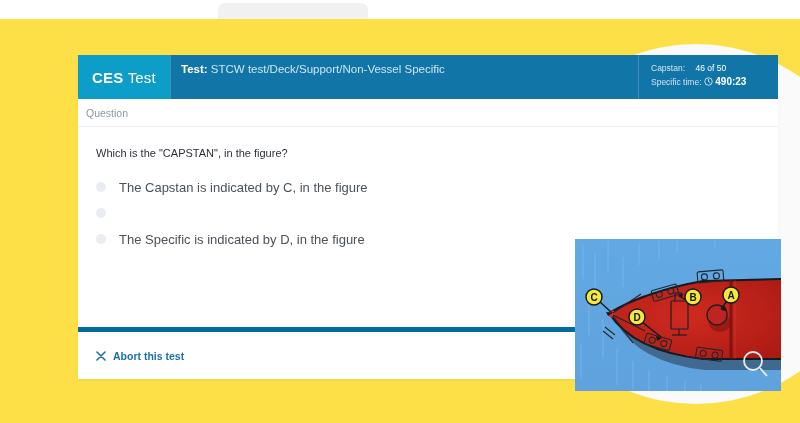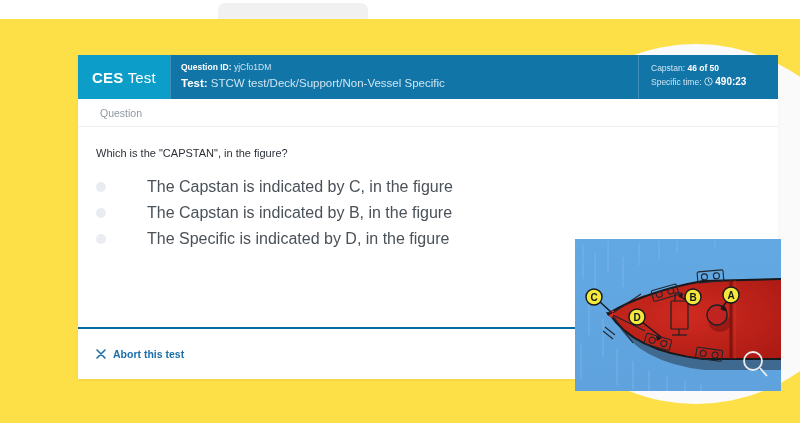--- a/index.html
+++ b/index.html
@@ -89,31 +89,31 @@
     flex: 0 0 140px;
     padding: 6px 0 0 12px;
     border-left: 1px solid #3d8fba;
     white-space: nowrap;
   }
   .hr-line {
     font-size: 8.5px;
     line-height: 14px;
     color: #cfe5f1;
   }
-  .hr-line b { color: #ffffff; font-weight: bold; }
+  .hr-line b { color: #ffffff; font-weight: normal; margin-left: 8px; }
   .timer-val { font-size: 10px; font-weight: bold; color: #ffffff; }
   .clock-icon { display: inline-block; vertical-align: -1px; }
 
   
   .tabstrip {
     height: 28px;
     border-bottom: 1px solid #eceef0;
     display: flex;
     align-items: center;
-    padding-left: 22px;
+    padding-left: 8px;
   }
   .tab-label {
     font-size: 10.5px;
     color: #8d98a3;
   }
 
   
   .card-body {
     position: relative;
     padding: 20px 18px 16px 18px;
@@ -132,40 +132,39 @@
     margin-bottom: 2px;
   }
   .radio {
     width: 10px; height: 10px;
     border-radius: 50%;
     background: #e9edf1;
     flex: 0 0 10px;
     margin-right: 13px;
   }
   .option-label {
-    font-size: 16px;
+    font-size: 13px;
     color: #4a5158;
-    margin-left: 28px;
   }
 
   
   .figure-wrap {
     position: absolute;
     right: -3px;
     top: 112px;
     width: 206px;
     height: 152px;
     overflow: hidden;
     background: #5ba3e0;
   }
   .figure-svg { display: block; }
 
   
   .card-footer {
-    border-top: 2px solid #0369a1;
+    border-top: 5px solid #0369a1;
     height: 52px;
     display: flex;
     align-items: center;
     justify-content: space-between;
     padding: 0 18px 0 18px;
   }
   .abort {
     display: flex;
     align-items: center;
     cursor: pointer;
@@ -206,24 +205,20 @@
 
   <div id="card">
 
     <div class="card-header">
 
       <div class="logo-panel">
         <div class="logo-text"><b>CES</b> <span>Test</span></div>
       </div>
 
       <div class="header-mid">
-        <div class="hdr-line small">
-          <b>Question ID:</b>
-          <span>yjCfo1DM</span>
-        </div>
         <div class="hdr-line big">
           <b>Test:</b>
           <span>STCW test/Deck/Support/Non-Vessel Specific</span>
         </div>
       </div>
 
       <div class="header-right">
         <div class="hr-line">
           <span>Capstan:</span>
           <b>46 of 50</b>
@@ -249,21 +244,20 @@
 
       <div class="question-text">Which is the "CAPSTAN", in the figure?</div>
 
       <div class="options">
         <div class="option-row">
           <span class="radio"></span>
           <span class="option-label">The Capstan is indicated by C, in the figure</span>
         </div>
         <div class="option-row">
           <span class="radio"></span>
-          <span class="option-label">The Capstan is indicated by B, in the figure</span>
         </div>
         <div class="option-row">
           <span class="radio"></span>
           <span class="option-label">The Specific is indicated by D, in the figure</span>
         </div>
       </div>
 
       <div class="figure-wrap">
         <svg class="figure-svg" width="206" height="152" viewBox="0 0 206 152">
           <defs>

